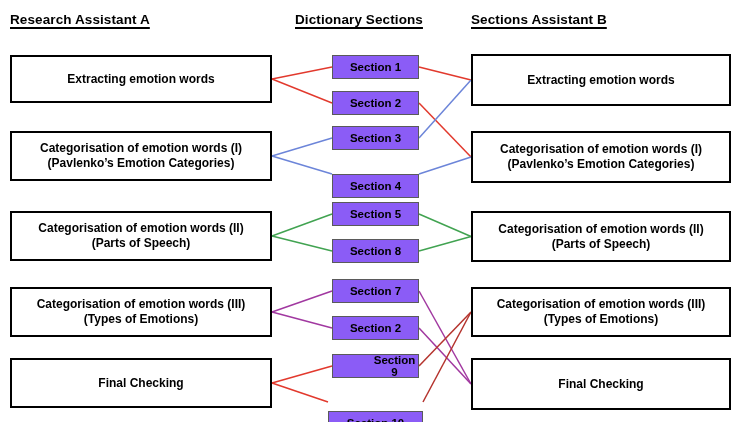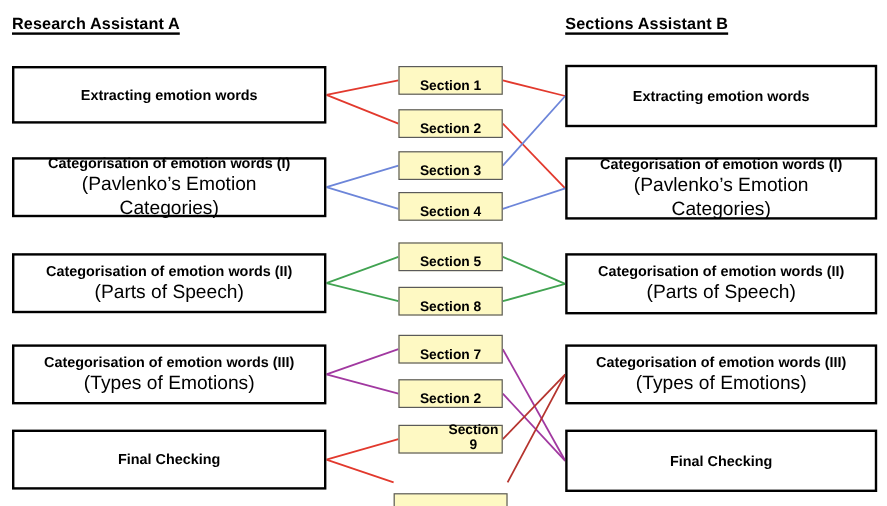--- a/index.html
+++ b/index.html
@@ -40,21 +40,21 @@
     background:#fff;
     display:flex;
     flex-direction:column;
     justify-content:center;
     align-items:center;
     text-align:center;
     line-height:1.25;
     padding:1px 22px;
   }
   .bigbox .title{font-weight:700;font-size:12px;}
-  .bigbox .subtitle{font-weight:400;font-size:16px;}
+  .bigbox .subtitle{font-weight:700;font-size:12px;}
 
   .col-a{left:10px;width:262px;}
   .col-b{left:471px;width:260px;}
   #node-a1{top:55px;height:48px;}
   #node-a2{top:131px;height:50px;}
   #node-a3{top:211px;height:50px;}
   #node-a4{top:287px;height:50px;}
   #node-a5{top:358px;height:50px;}
   #node-b1{top:54px;height:52px;}
   #node-b2{top:131px;height:52px;}
@@ -62,32 +62,32 @@
   #node-b4{top:287px;height:50px;}
   #node-b5{top:358px;height:52px;}
 
   .secbox{
     position:absolute;
     box-sizing:border-box;
     left:332px;
     width:87px;
     height:24px;
     border:1.5px solid #5a5a5a;
-    background:#fef9c3;
+    background:#8b5cf6;
     display:flex;
     justify-content:center;
-    align-items:flex-end;
+    align-items:center;
     font-weight:700;
     font-size:11.5px;
     text-align:center;
   }
   #node-s1{top:55px;}
   #node-s2{top:91px;}
   #node-s3{top:126px;}
-  #node-s4{top:160px;}
+  #node-s4{top:174px;}
   #node-s5{top:202px;}
   #node-s6{top:239px;}
   #node-s7{top:279px;}
   #node-s8{top:316px;}
   #node-s9{top:354px;padding-left:38px;}
   #node-s10{top:411px;left:328px;width:95px;}
 </style>
 </head>
 <body>
 
@@ -109,20 +109,21 @@
       <line x1="419" y1="174" x2="471" y2="157" stroke="#6c85d9" stroke-width="1.5"></line>
       <line x1="419" y1="214" x2="471" y2="236.5" stroke="#41a351" stroke-width="1.5"></line>
       <line x1="419" y1="251" x2="471" y2="236.5" stroke="#41a351" stroke-width="1.5"></line>
       <line x1="419" y1="291" x2="471" y2="384" stroke="#a138a0" stroke-width="1.5"></line>
       <line x1="419" y1="328" x2="471" y2="384" stroke="#a138a0" stroke-width="1.5"></line>
       <line x1="419" y1="366" x2="471" y2="312" stroke="#b5342e" stroke-width="1.5"></line>
       <line x1="423" y1="402" x2="471" y2="312" stroke="#b5342e" stroke-width="1.5"></line>
     </svg>
 
   <div class="heading h-left">Research Assistant A</div>
+  <div class="heading h-mid">Dictionary Sections</div>
   <div class="heading h-right">Sections Assistant B</div>
 
   <div class="bigbox col-a" id="node-a1">
     <div class="title">Extracting emotion words</div>
   </div>
   <div class="bigbox col-a" id="node-a2">
     <div class="title">Categorisation of emotion words (I)</div>
     <div class="subtitle">(Pavlenko’s Emotion Categories)</div>
   </div>
   <div class="bigbox col-a" id="node-a3">

